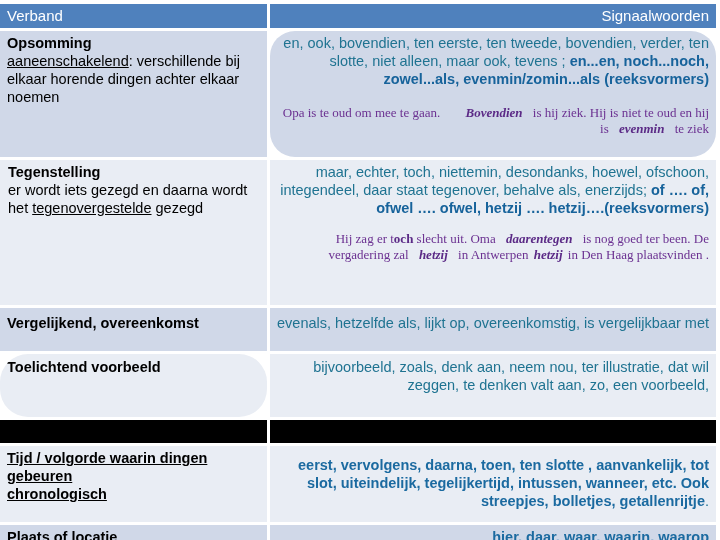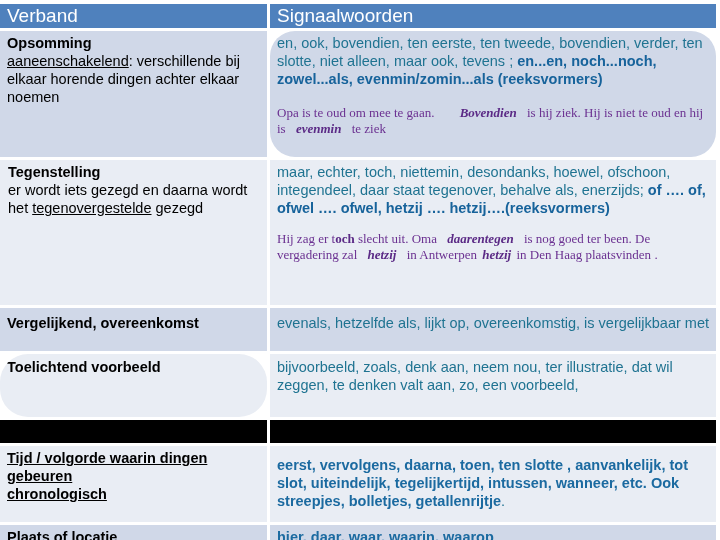--- a/index.html
+++ b/index.html
@@ -5,22 +5,22 @@
   html, body { margin: 0; padding: 0; }
   body {
     width: 720px; height: 540px; overflow: hidden; background: #ffffff;
     font-family: "Liberation Sans", sans-serif;
     position: relative;
   }
   .table { position: absolute; left: 0; top: 4px; width: 716px; }
   .row { display: flex; margin-bottom: 3px; }
   .cell { box-sizing: border-box; padding: 1px 7px; overflow: hidden; }
   .c1 { width: 267px; margin-right: 3px; }
-  .c2 { width: 446px; }
-  .hdr .cell { background: #4f81bd; color: #ffffff; font-size: 19px; height: 24px; line-height: 22px; padding-top: 1px; }
+  .c2 { width: 446px; text-align: right; }
+  .hdr .cell { background: #4f81bd; color: #ffffff; font-size: 15px; height: 24px; line-height: 22px; padding-top: 1px; }
   .odd .cell { background: #d0d8e8; }
   .even .cell { background: #e9edf4; }
   .black .cell { background: #000000; height: 23px; }
   .label { font-size: 14.5px; color: #000; line-height: 18px; }
   .label b { font-weight: bold; }
   .u { text-decoration: underline; }
   .sig { font-size: 14.5px; color: #1f7391; line-height: 18px; }
   .sig .strong { font-weight: bold; color: #17639b; }
   .sig-bold { font-weight: bold; color: #1b6aa0; }
   .ex { font-family: "Liberation Serif", serif; font-size: 13px; color: #6b3191; line-height: 16px; margin-top: 17px; }

